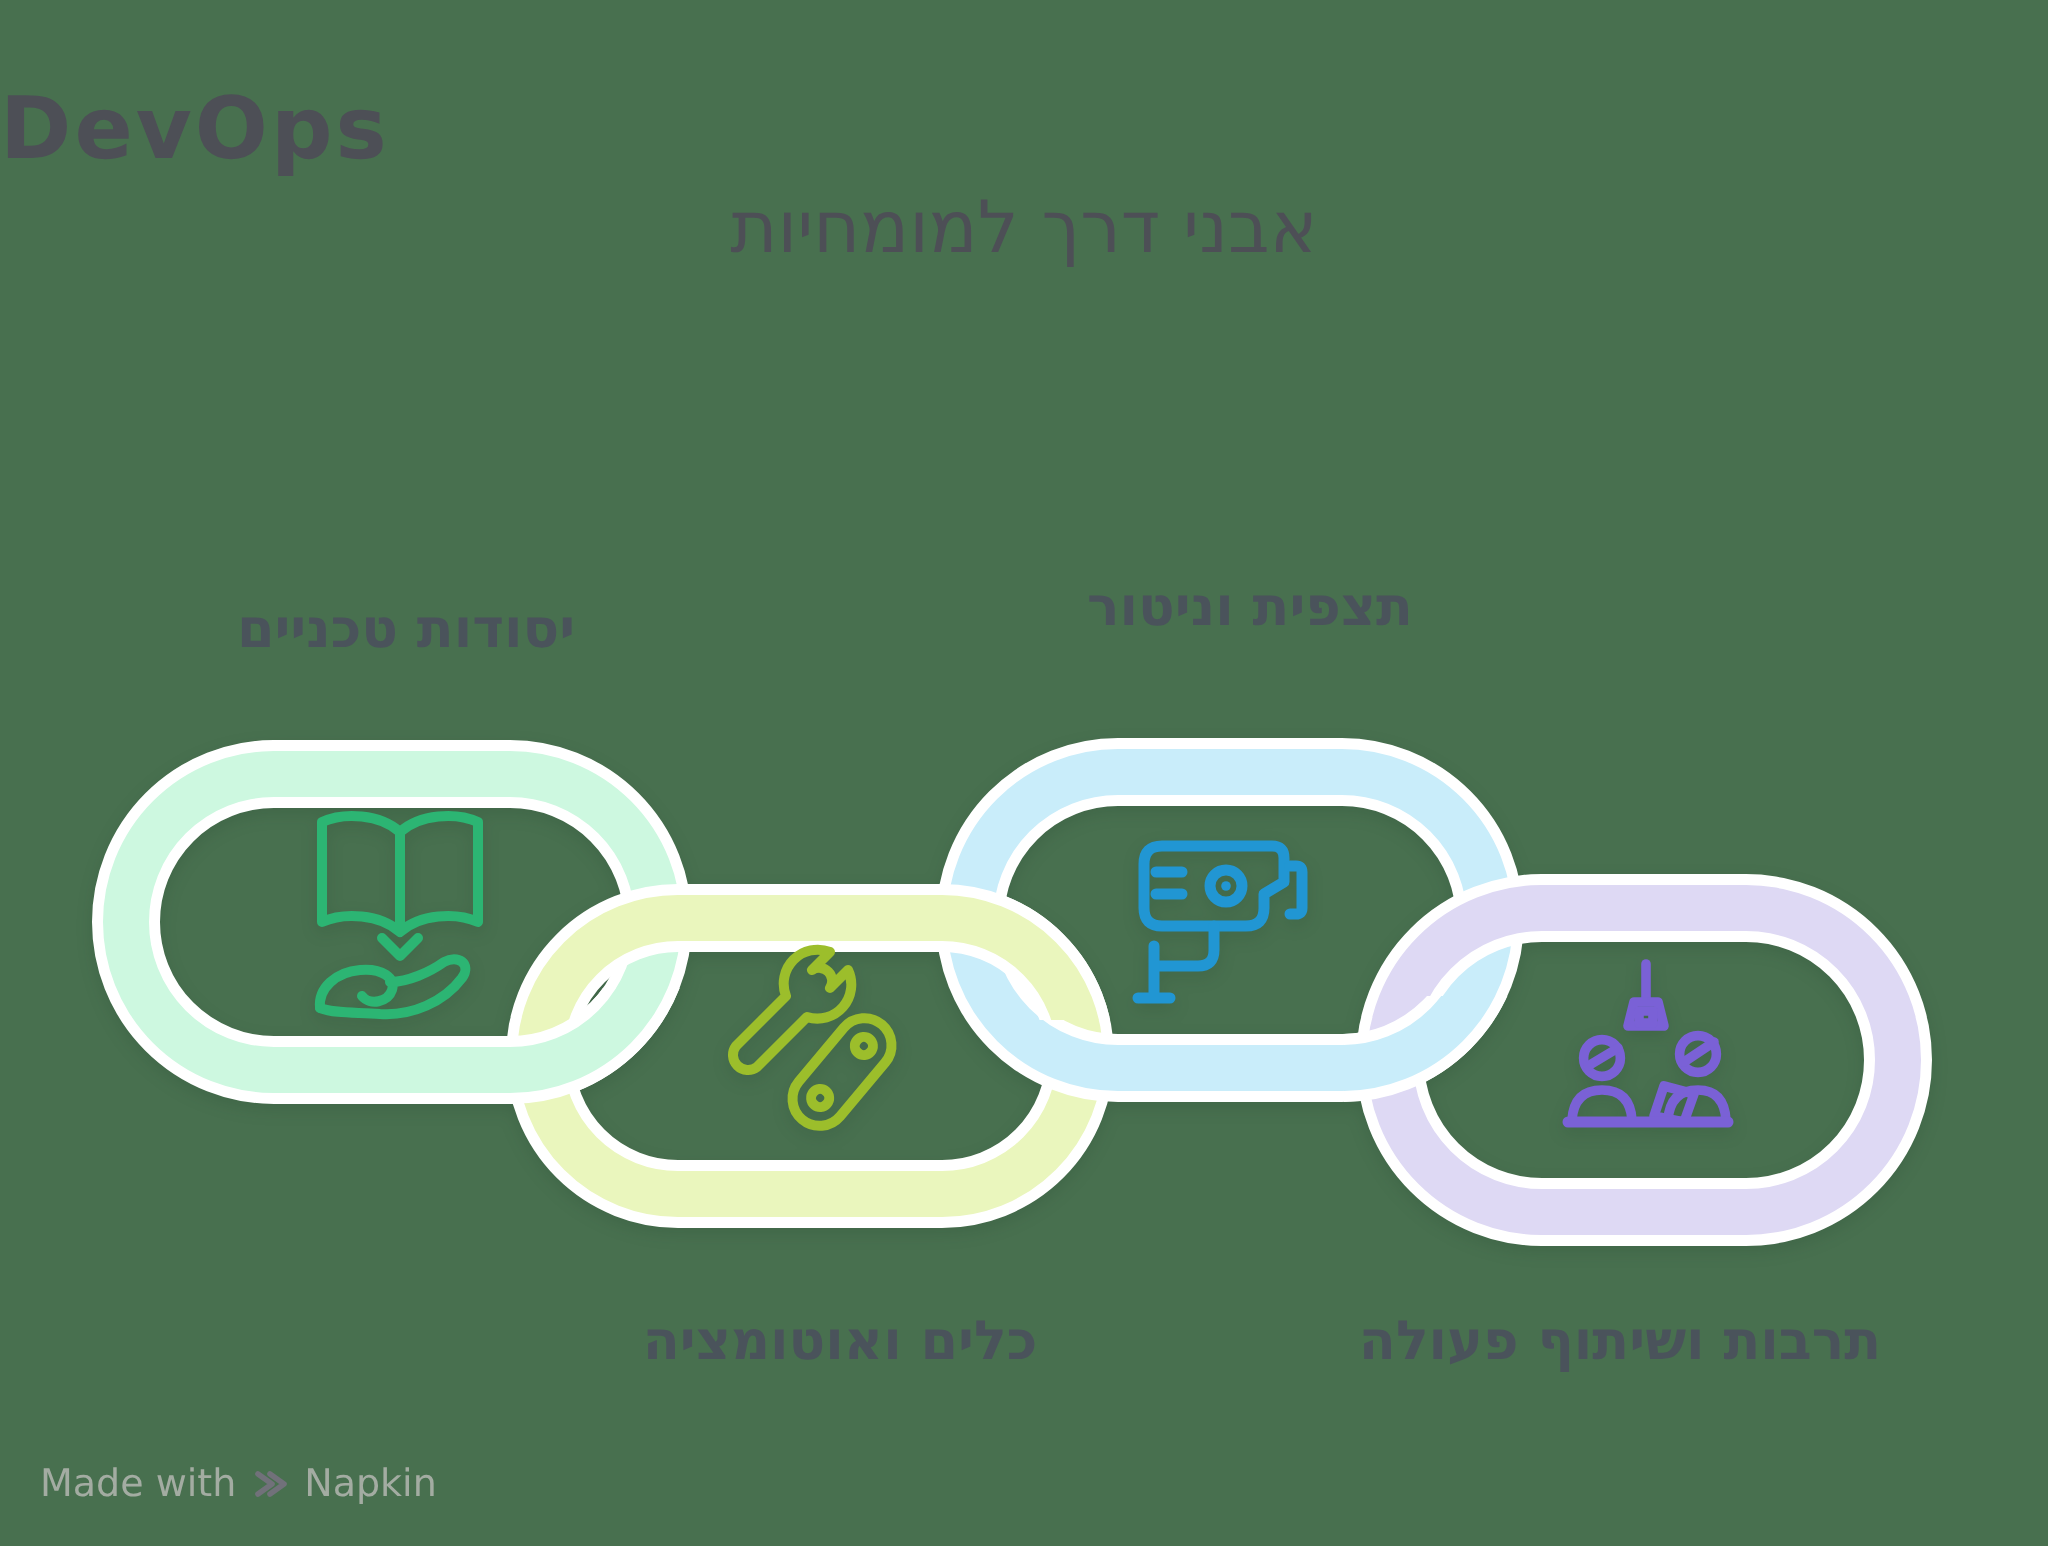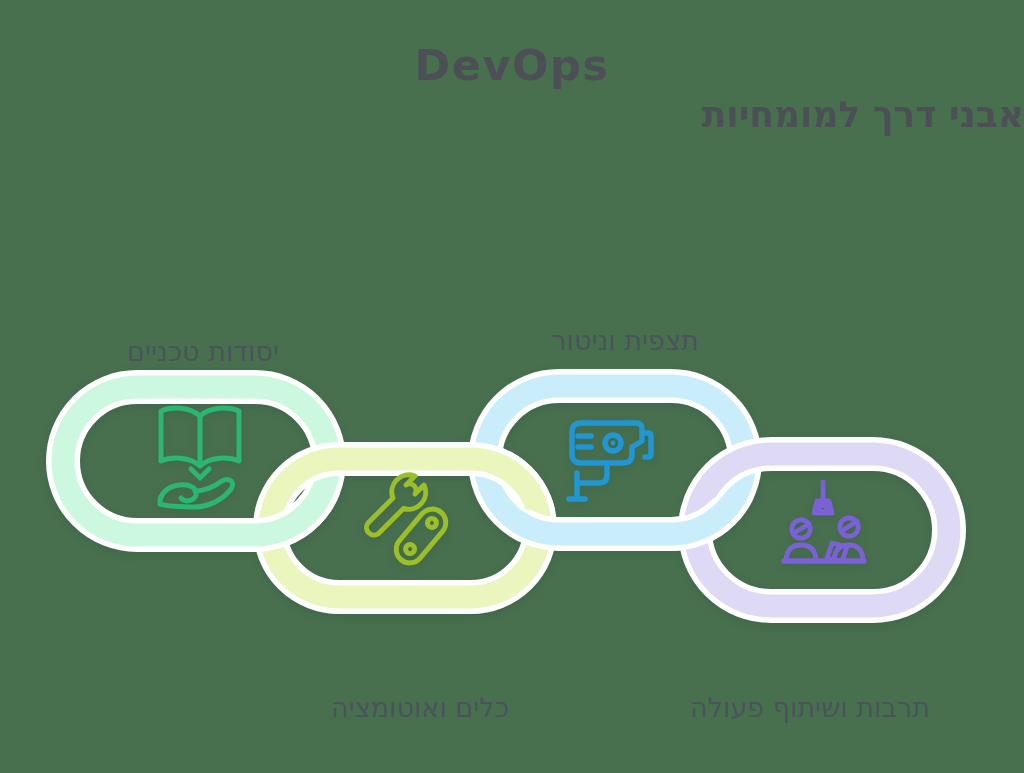--- a/index.html
+++ b/index.html
@@ -1,31 +1,31 @@
 <!DOCTYPE html>
 <html><head>
 <meta charset="utf-8">
 <style>
   html,body{margin:0;padding:0;background:#48704f;}
   .stage{
     position:relative;width:1024px;height:773px;background:#48704f;
     overflow:hidden;font-family:"DejaVu Sans",sans-serif;
   }
   .title{
-    position:absolute;top:40px;left:0;right:0;text-align:center;
+    position:absolute;top:40px;left:0;right:0;
     font-size:43px;font-weight:800;color:#4d4f56;letter-spacing:1.5px;
   }
   .subtitle{
-    position:absolute;top:94px;left:0;right:0;text-align:right;
-    font-size:36px;font-weight:700;color:#4d4f56;
+    position:absolute;top:94px;left:0;right:0;text-align:center;
+    font-size:36px;font-weight:400;color:#4d4f56;
   }
   .chain{position:absolute;left:0;top:0;filter:drop-shadow(0 3px 4px rgba(25,55,38,.16));}
   .node-label{
     position:absolute;transform:translate(-50%,-50%);
-    font-size:27px;font-weight:400;color:#4a535b;white-space:nowrap;margin-top:36px;
+    font-size:27px;font-weight:700;color:#4a535b;white-space:nowrap;
   }
   .watermark{
     position:absolute;left:20px;top:731px;display:flex;align-items:center;gap:7px;
     font-size:19px;color:#a3aca2;
   }
   .watermark .brand{color:#a3aca2;}
 </style>
 </head>
 <body>
 
@@ -132,14 +132,24 @@
       <path d="M827,558 l5,-15 15,4 -5,14 z"></path>
       <path d="M784,561 h80" stroke-width="5.5"></path>
     </g>
   </svg>
 
   <div class="node-label" dir="rtl" style="left:203px;top:315px">יסודות טכניים</div>
   <div class="node-label" dir="rtl" style="left:625px;top:304px">תצפית וניטור</div>
   <div class="node-label" dir="rtl" style="left:810px;top:671px">תרבות ושיתוף פעולה</div>
   <div class="node-label" dir="rtl" style="left:420px;top:671px">כלים ואוטומציה</div>
 
+  <div class="watermark">
+    <span>Made with</span>
+    <svg width="20" height="20" viewBox="0 0 20 20">
+      <g stroke="#71717a" stroke-width="2.8" fill="none" stroke-linecap="round" stroke-linejoin="round">
+        <path d="M4,5 L11,10 L4,15"></path>
+        <path d="M10,5 L17,10 L10,15"></path>
+      </g>
+    </svg>
+    <span class="brand">Napkin</span>
+  </div>
 
 </div>
 
 </body></html>

